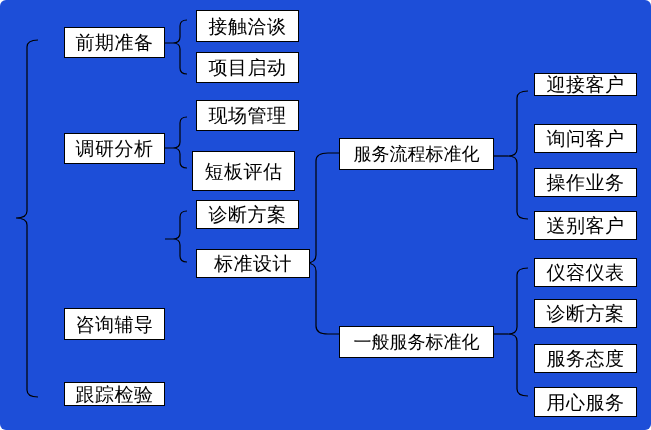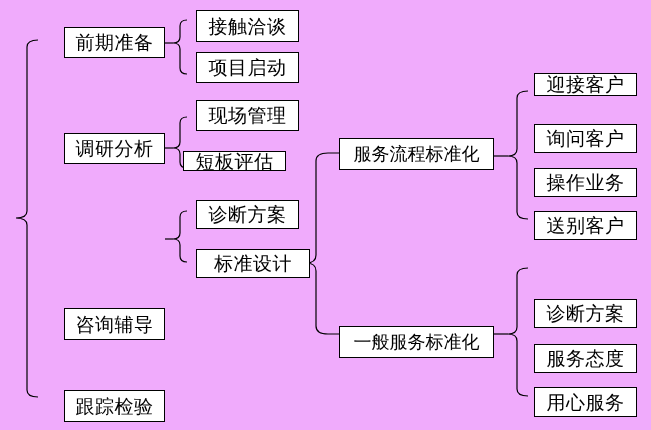--- a/index.html
+++ b/index.html
@@ -5,22 +5,23 @@
   html, body {
     margin: 0;
     padding: 0;
     background: #ffffff;
     font-family: "Liberation Sans", "DejaVu Sans", sans-serif;
   }
   .canvas {
     position: relative;
     width: 651px;
     height: 430px;
-    background: #f0abfc;
+    background: #1d4ed8;
     overflow: hidden;
+    border-radius: 6px;
   }
   .wires {
     position: absolute;
     left: 0; top: 0;
     width: 651px; height: 430px;
   }
   .wires path, .wires line {
     fill: none;
     stroke: #000000;
     stroke-width: 1.2;
@@ -65,33 +66,34 @@
     <line x1="494" y1="156" x2="508" y2="156"></line>
     <path d="M528,91 Q517,91 517,98 L517,149 Q517,156 508,156 Q517,156 517,163 L517,212 Q517,219 528,219"></path>
 
     <line x1="494" y1="334" x2="508" y2="334"></line>
     <path d="M528,268 Q517,268 517,275 L517,327 Q517,334 508,334 Q517,334 517,341 L517,389 Q517,396 528,396"></path>
   </svg>
 
   <div class="node" style="left:64px;top:27px;width:101px;height:31px">前期准备</div>
   <div class="node" style="left:64px;top:133px;width:101px;height:31px">调研分析</div>
   <div class="node" style="left:64px;top:308px;width:101px;height:32px">咨询辅导</div>
-  <div class="node" style="left:64px;top:390px;width:101px;height:32px">跟踪检验</div>
+  <div class="node" style="left:64px;top:382px;width:101px;height:24px">跟踪检验</div>
 
   <div class="node" style="left:196px;top:10px;width:103px;height:32px">接触洽谈</div>
   <div class="node" style="left:196px;top:52px;width:103px;height:31px">项目启动</div>
   <div class="node" style="left:196px;top:100px;width:103px;height:31px">现场管理</div>
-  <div class="node" style="left:183px;top:151px;width:103px;height:20px">短板评估</div>
+  <div class="node" style="left:192px;top:151px;width:103px;height:40px">短板评估</div>
   <div class="node" style="left:196px;top:200px;width:103px;height:29px">诊断方案</div>
   <div class="node" style="left:196px;top:249px;width:114px;height:29px">标准设计</div>
 
   <div class="node wide" style="left:339px;top:138px;width:155px;height:32px">服务流程标准化</div>
   <div class="node wide" style="left:339px;top:326px;width:155px;height:32px">一般服务标准化</div>
 
   <div class="node" style="left:534px;top:73px;width:103px;height:23px">迎接客户</div>
   <div class="node" style="left:534px;top:124px;width:103px;height:29px">询问客户</div>
   <div class="node" style="left:534px;top:168px;width:103px;height:29px">操作业务</div>
   <div class="node" style="left:534px;top:211px;width:103px;height:29px">送别客户</div>
+  <div class="node" style="left:534px;top:258px;width:103px;height:29px">仪容仪表</div>
   <div class="node" style="left:534px;top:299px;width:103px;height:29px">诊断方案</div>
   <div class="node" style="left:534px;top:344px;width:103px;height:29px">服务态度</div>
   <div class="node" style="left:534px;top:387px;width:103px;height:30px">用心服务</div>
 
 </div>
 
 </body></html>

